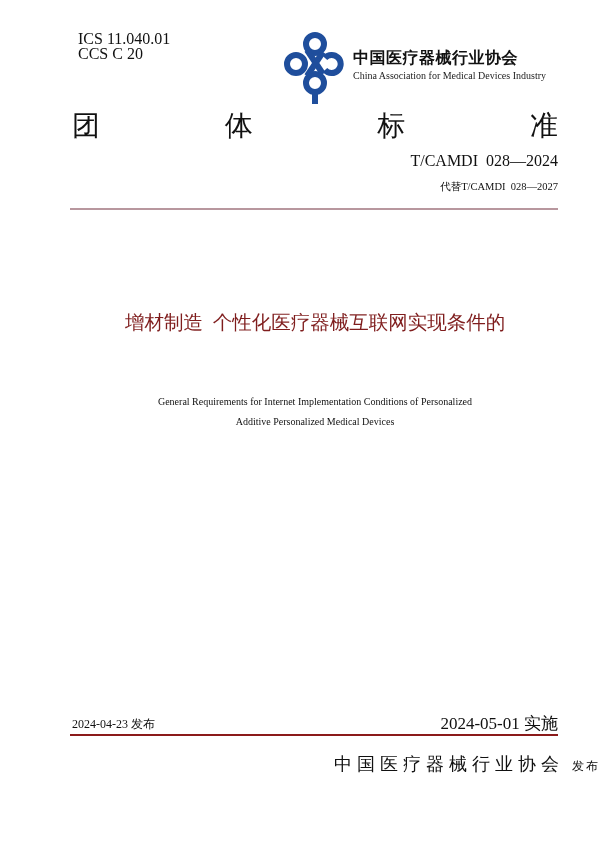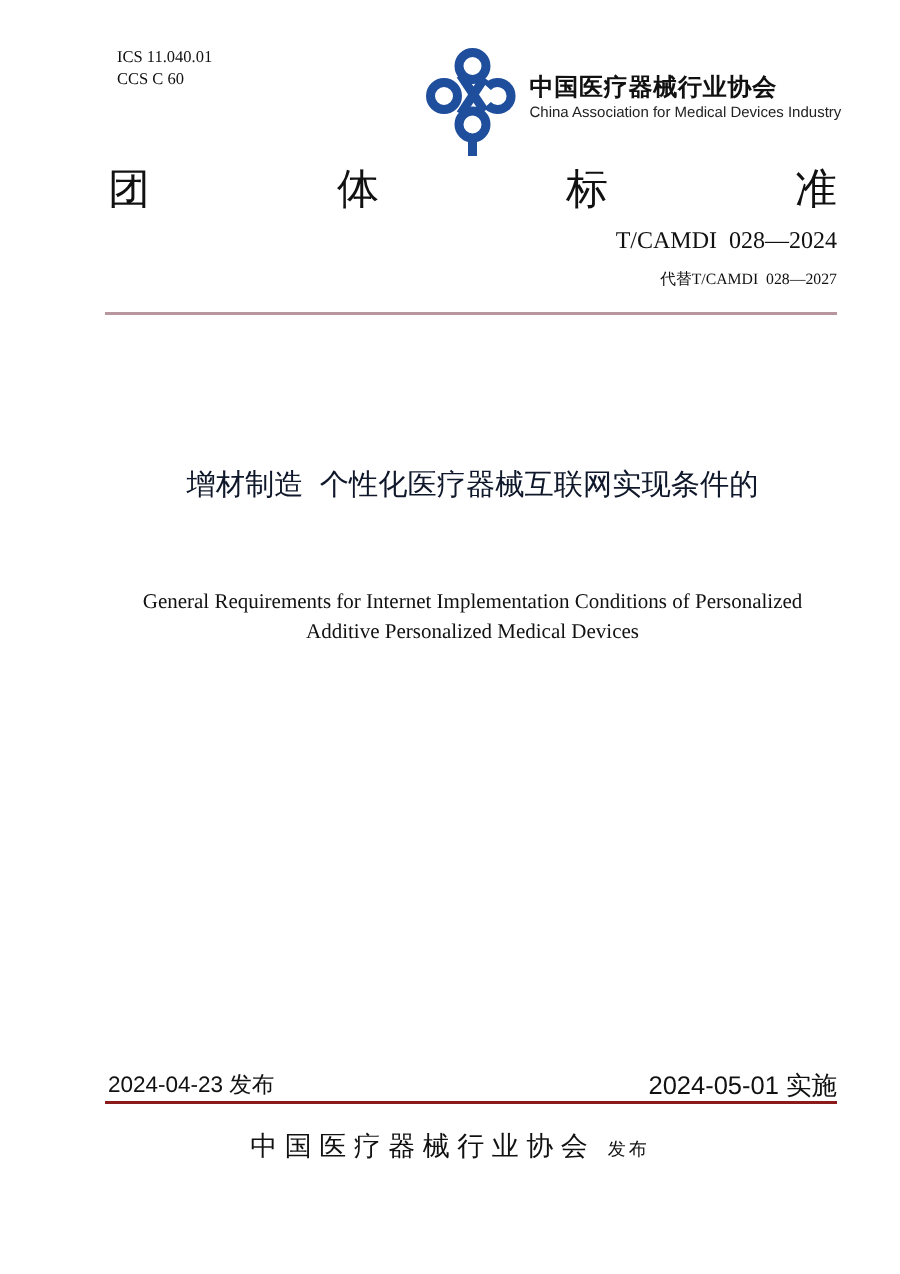--- a/index.html
+++ b/index.html
@@ -8,27 +8,27 @@
       background: #ffffff;
     }
     body {
       width: 600px;
       height: 849px;
       position: relative;
       overflow: hidden;
       color: #111111;
     }
     .serif { font-family: "Liberation Serif", "DejaVu Serif", serif; }
-    .sans { font-family: Liberation Sans, sans-serif; }
+    .sans { font-family: Liberation Serif, serif; }
 
     .ics {
       position: absolute;
       left: 78px;
       top: 31px;
-      font-size: 11px;
+      font-size: 16px;
       line-height: 15px;
     }
     .logo {
       position: absolute;
       left: 281px;
       top: 30px;
       width: 270px;
       height: 76px;
     }
     .logo svg.mark {
@@ -92,38 +92,38 @@
     }
 
     .title-cn {
       position: absolute;
       left: 60px;
       width: 510px;
       top: 308px;
       text-align: center;
       font-size: 19.5px;
       line-height: 30px;
-      color: #0f172a;
+      color: #7f1d1d;
     }
     .title-en {
       position: absolute;
       left: 50px;
       width: 530px;
       top: 392px;
       text-align: center;
-      font-size: 14px;
+      font-size: 10px;
       line-height: 20px;
       color: #111;
     }
 
     .date-issue {
       position: absolute;
       left: 72px;
       top: 716px;
-      font-size: 15px;
+      font-size: 12px;
       line-height: 16px;
     }
     .date-impl {
       position: absolute;
       right: 42px;
       top: 716px;
       font-size: 17px;
       line-height: 16px;
     }
     .rule-bottom {
@@ -132,40 +132,40 @@
       top: 734px;
       width: 488px;
       height: 1.5px;
       background: #8b1a1a;
     }
     .publisher {
       position: absolute;
       left: 0;
       width: 600px;
       top: 752px;
-      text-align: center;
+      text-align: right;
       white-space: nowrap;
     }
     .publisher .org {
       font-size: 18px;
       letter-spacing: 5px;
       color: #111;
     }
     .publisher .pub {
       font-size: 12px;
       margin-left: 4px;
       letter-spacing: 2px;
     }
   </style>
 </head>
 <body>
 
 <div class="ics serif">
   <div>ICS 11.040.01</div>
-  <div>CCS C 60</div>
+  <div>CCS C 20</div>
 </div>
 
 <div class="logo">
   <svg class="mark" width="68" height="76" viewBox="0 0 68 76">
     <g fill="none" stroke="#1f4e9c" stroke-width="6">
       <circle cx="34" cy="14" r="9"></circle>
       <circle cx="15" cy="34" r="9"></circle>
       <circle cx="34" cy="53" r="9"></circle>
       <path d="M44 28 A9 9 0 1 1 44 40"></path>
       <path d="M26 20 L42 44"></path>

